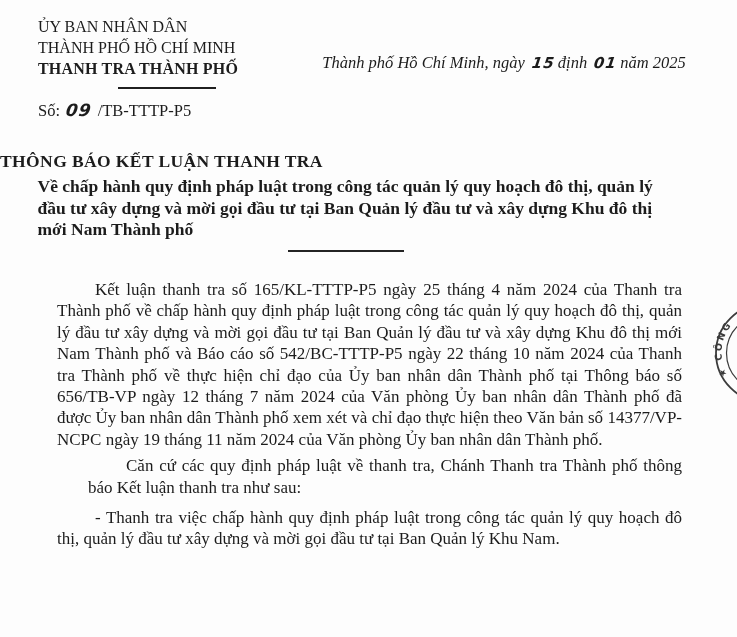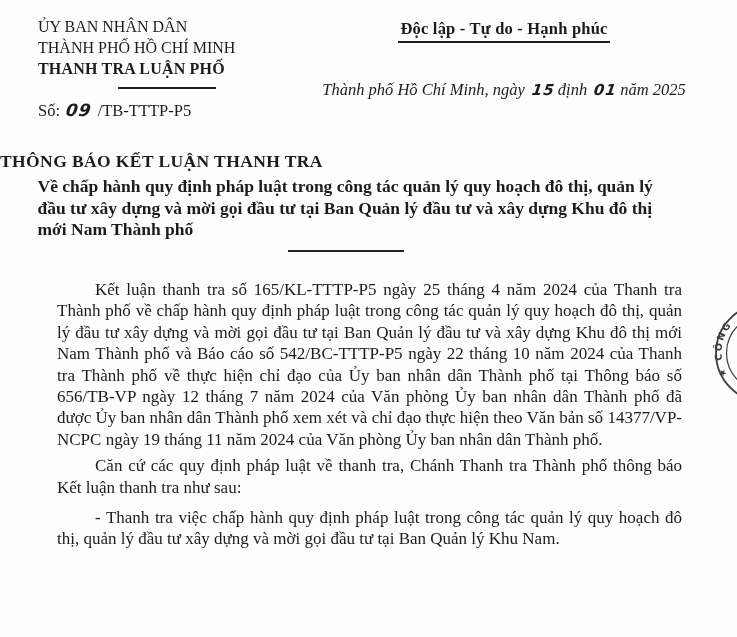--- a/index.html
+++ b/index.html
@@ -62,44 +62,43 @@
   }
   .title-rule{
     width:116px;border-top:2.5px solid #242424;margin:9px auto 0;
   }
   
   .body-text{
     position:absolute;left:57px;top:279px;width:625px;
     font-size:17px;line-height:21.4px;text-align:justify;
   }
   .body-text p{text-indent:38px;}
-  .p2{margin-top:5px;}
+  .p2{margin-top:5px;margin-left:31px;}
   .sec-heading{margin-top:11px;font-weight:bold;letter-spacing:.2px;}
   .p3{margin-top:9px;}
   
   .seal{
     position:absolute;left:702px;top:291px;width:60px;height:125px;
   }
   .seal svg{display:block;}
 </style>
 </head>
 <body>
 
 <div class="page">
 
   <div class="hdr-left">
     <div class="l1">ỦY BAN NHÂN DÂN</div>
     <div class="l2">THÀNH PHỐ HỒ CHÍ MINH</div>
-    <div class="l3">THANH TRA LUẬN PHỐ</div>
+    <div class="l3">THANH TRA THÀNH PHỐ</div>
     <div class="hdr-rule"></div>
     <div class="so-line"><span>Số:</span><span class="hand">09</span><span>/TB-TTTP-P5</span></div>
   </div>
 
   <div class="hdr-right">
-    <div><span class="motto">Độc lập - Tự do - Hạnh phúc</span></div>
     <div class="dateline"><span>Thành phố Hồ Chí Minh, ngày</span> <span class="hand">15</span><span>định</span> <span class="hand">01</span><span>năm 2025</span></div>
   </div>
 
   <div class="title-block">
     <div class="doc-title">THÔNG BÁO KẾT LUẬN THANH TRA</div>
     <div class="doc-subtitle">Về chấp hành quy định pháp luật trong công tác quản lý quy hoạch đô thị, quản lý đầu tư xây dựng và mời gọi đầu tư tại Ban Quản lý đầu tư và xây dựng Khu đô thị mới Nam Thành phố</div>
     <div class="title-rule"></div>
   </div>
 
   <div class="body-text">

